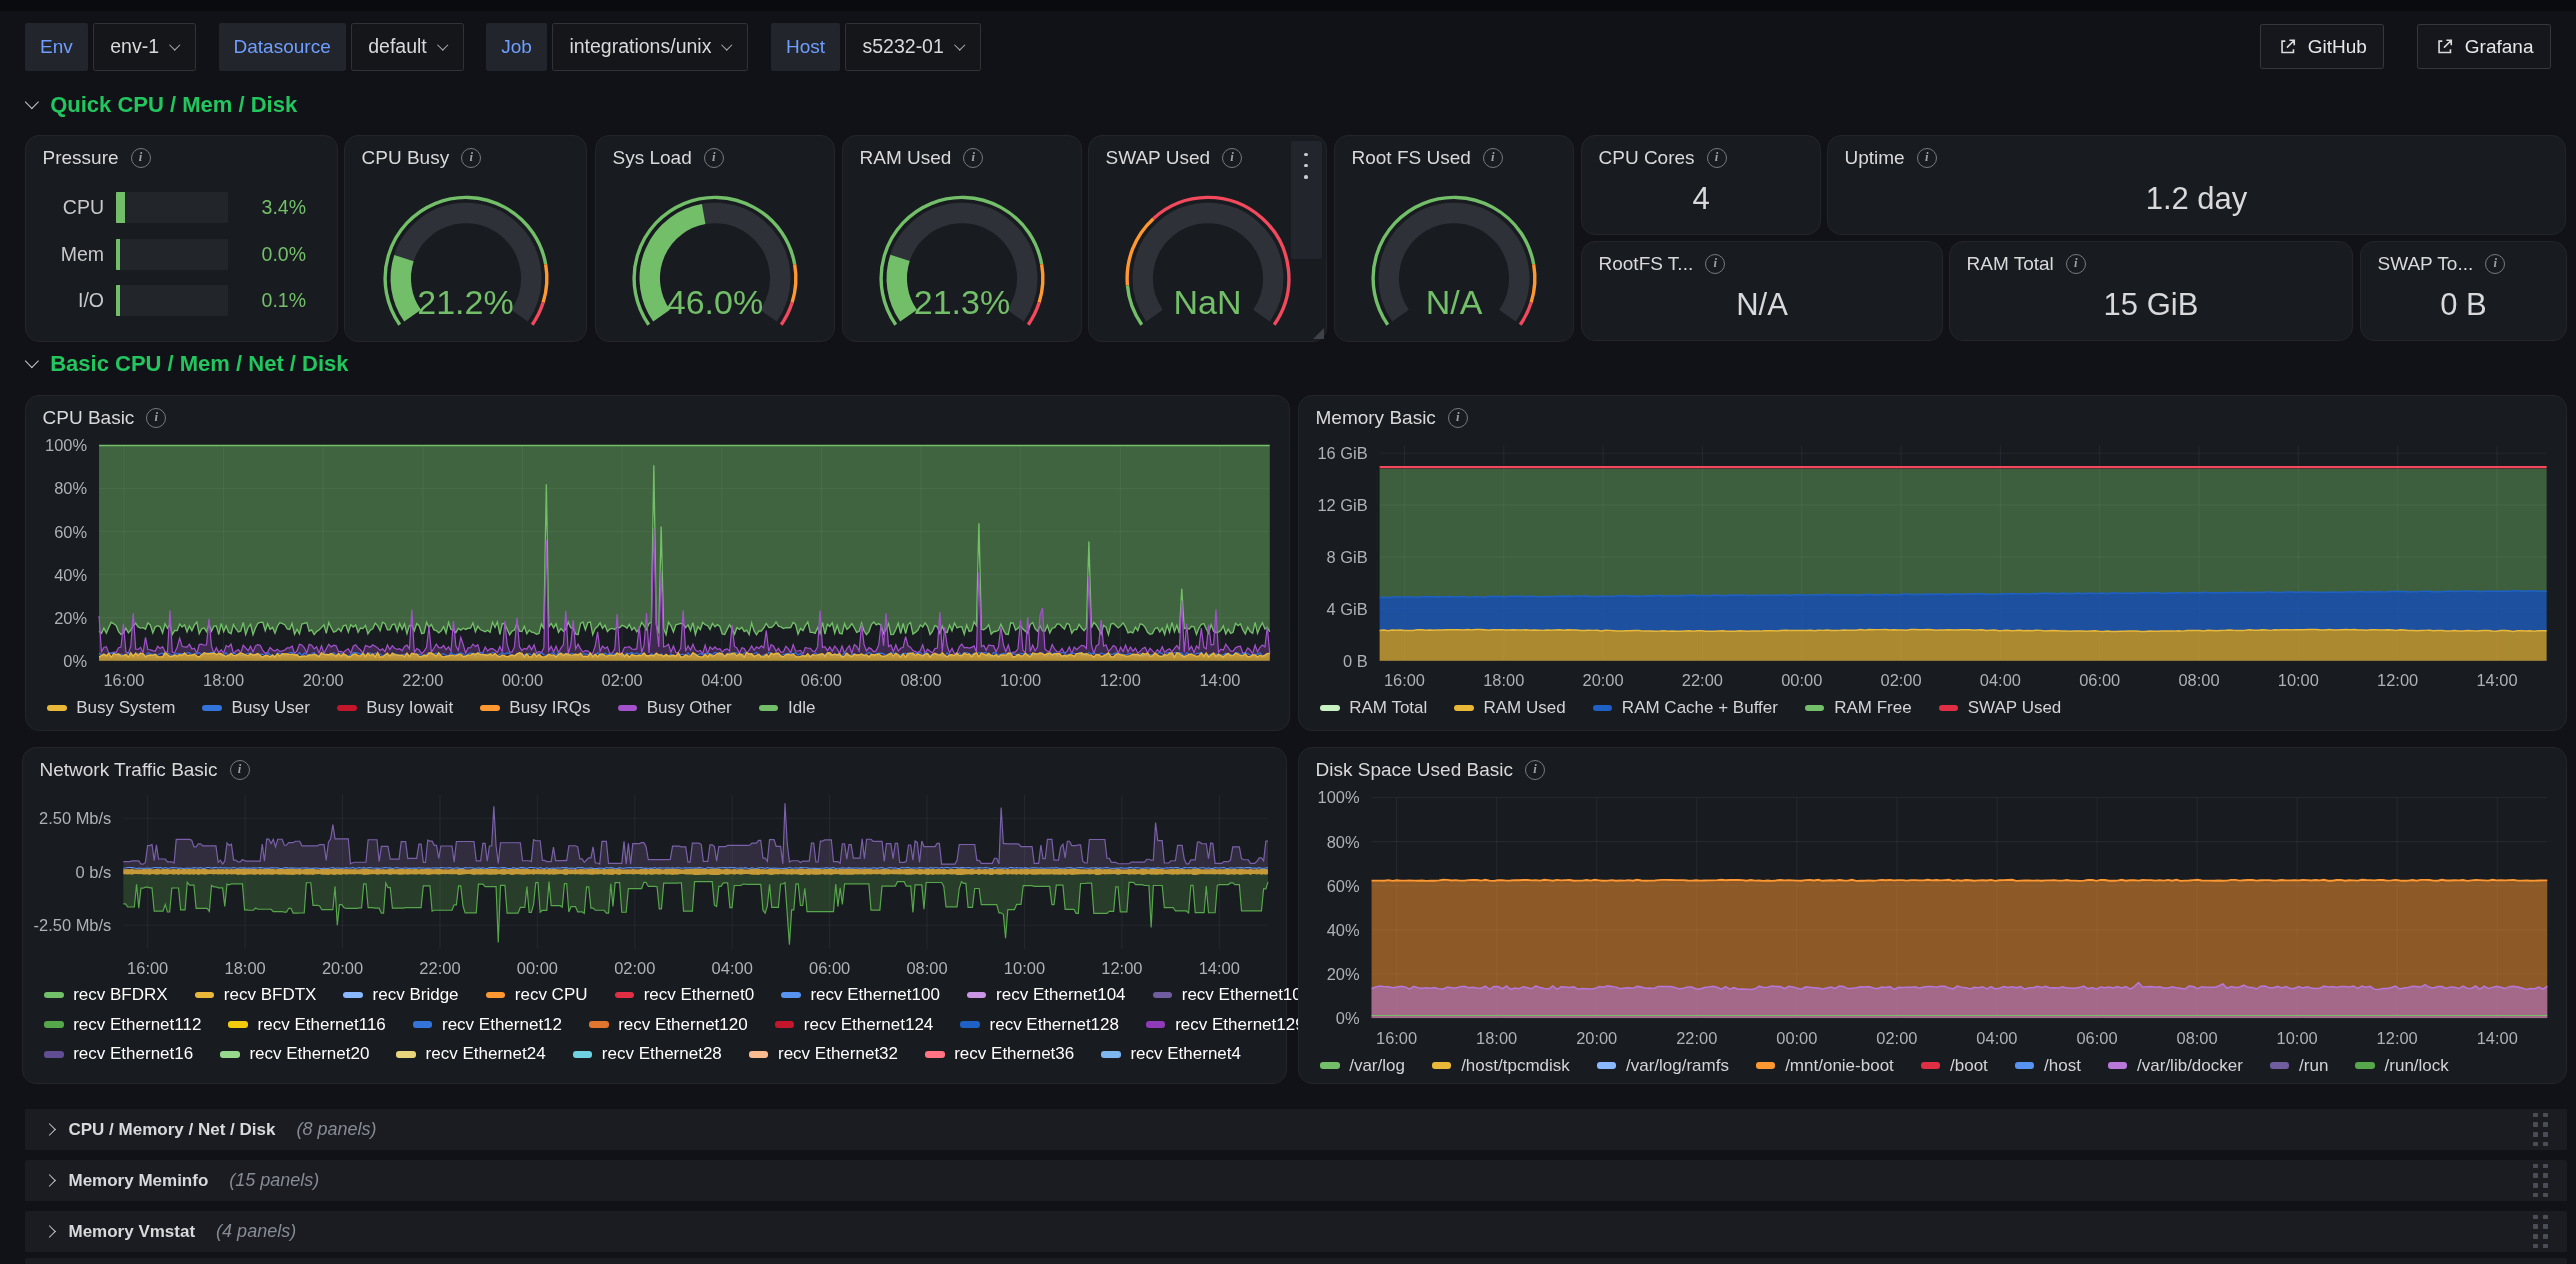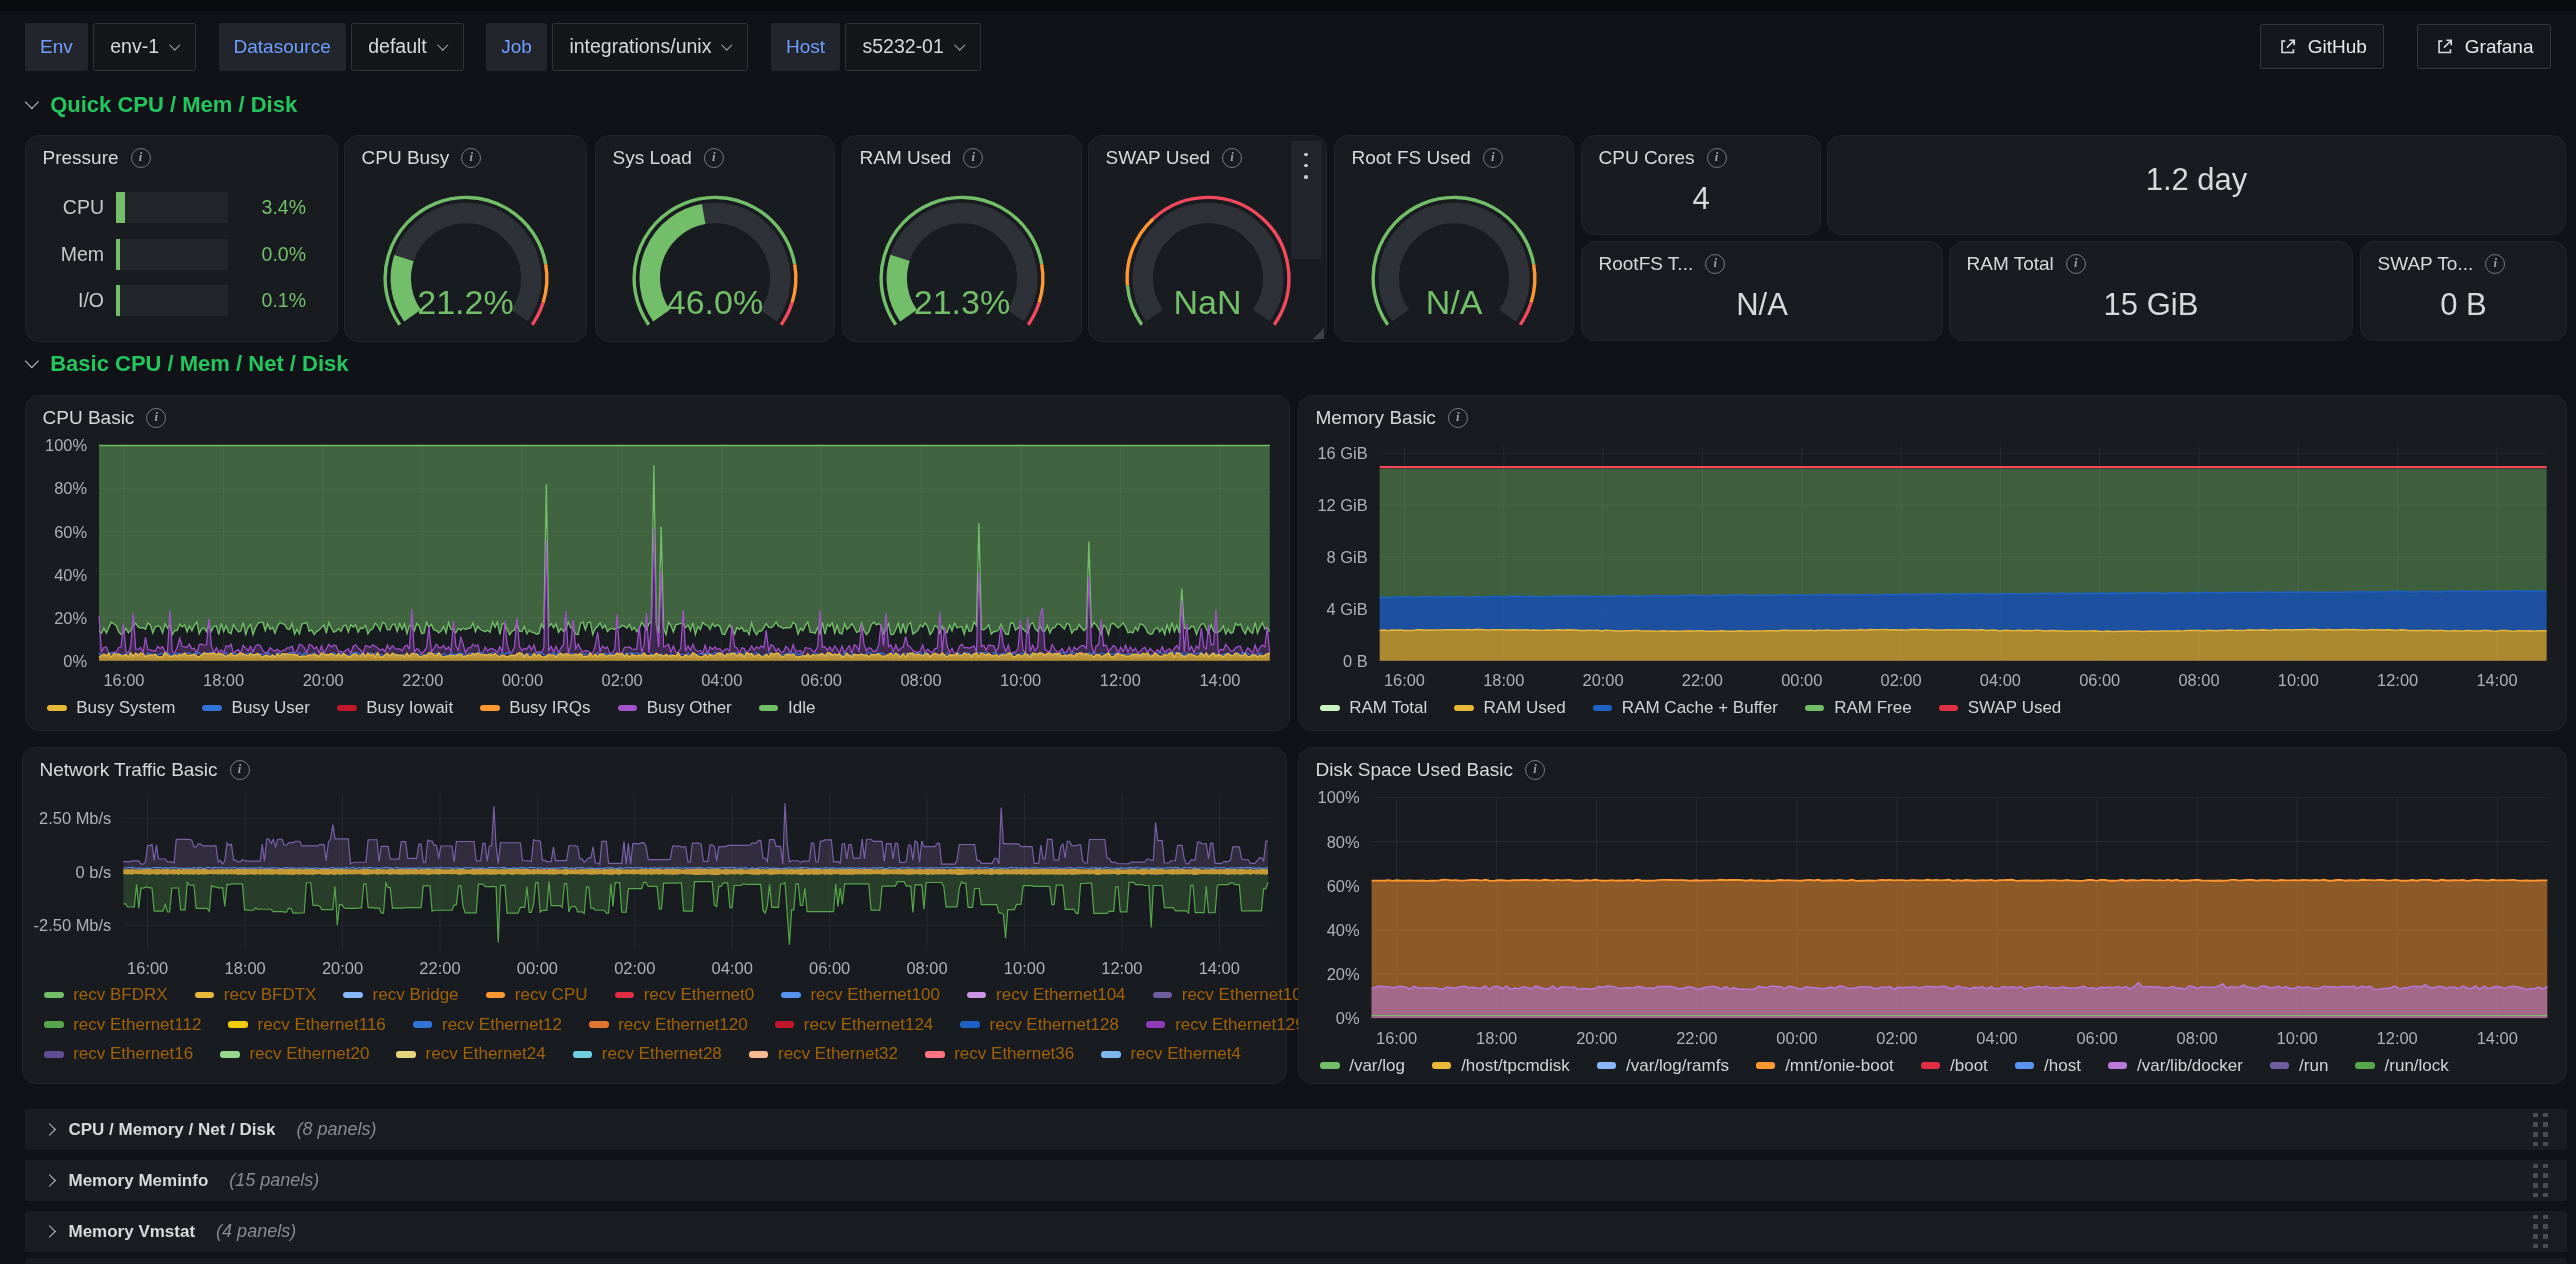--- a/index.html
+++ b/index.html
@@ -71,21 +71,21 @@
   
   .stat-body { flex:1; display:flex; align-items:center; justify-content:center; padding-bottom:10.5px; }
   .stat-value { font-size:31px; font-weight:500; color:#D8D9DA; }
 
   
   .plot { flex:1 1 auto; min-height:0; width:100%; display:block; }
   svg text { font-family:"Liberation Sans","DejaVu Sans",sans-serif; }
   .legend { flex:none; display:flex; flex-wrap:wrap; align-items:center; column-gap:27px; row-gap:6px;
             padding:3px 10.5px 12px 21px; font-size:17px; color:#D2D3D6; }
   .legend-rows { flex:none; padding:1.5px 10.5px 9px 21px; }
-  .legend-line { display:flex; align-items:center; column-gap:27px; margin-bottom:9.7px; font-size:17px; color:#a16207; }
+  .legend-line { display:flex; align-items:center; column-gap:27px; margin-bottom:9.7px; font-size:17px; color:#ffffff; }
   .legend-item { display:flex; align-items:center; gap:9.7px; cursor:pointer; white-space:nowrap; }
   .swatch { width:19.5px; height:6.7px; border-radius:3px; flex:none; }
 
   
   .row-collapsed { position:absolute; background:#1A1C21; border-radius:1.5px; display:flex; align-items:center;
             gap:15px; padding:0 19.5px; cursor:pointer; }
   .chev-right { width:9px; height:9px; border-right:1.5px solid #C5C7CC; border-bottom:1.5px solid #C5C7CC; transform:rotate(-45deg); flex:none; }
   .row-title { font-size:17px; font-weight:600; color:#D8D9DA; }
   .row-count { font-size:18px; font-style:italic; color:#878B93; margin-left:6px; }
   .drag-handle { margin-left:auto; display:grid; grid-template-columns:repeat(2,4.5px); grid-auto-rows:4.5px; gap:5.2px; cursor:grab; }
@@ -272,20 +272,24 @@
     <div class="panel-header">
       <span class="panel-title">CPU Cores</span>
       <span class="info-icon"></span>
     </div>
     <div class="stat-body">
         <span class="stat-value">4</span>
       </div>
   </section>
 
   <section class="panel" style="left:1827px;top:135px;width:739px;height:100px;">
+    <div class="panel-header">
+      <span class="panel-title">Uptime</span>
+      <span class="info-icon"></span>
+    </div>
     <div class="stat-body">
         <span class="stat-value">1.2 day</span>
       </div>
   </section>
 
   <section class="panel" style="left:1581px;top:241px;width:362px;height:100px;">
     <div class="panel-header">
       <span class="panel-title">RootFS T...</span>
       <span class="info-icon"></span>
     </div>

